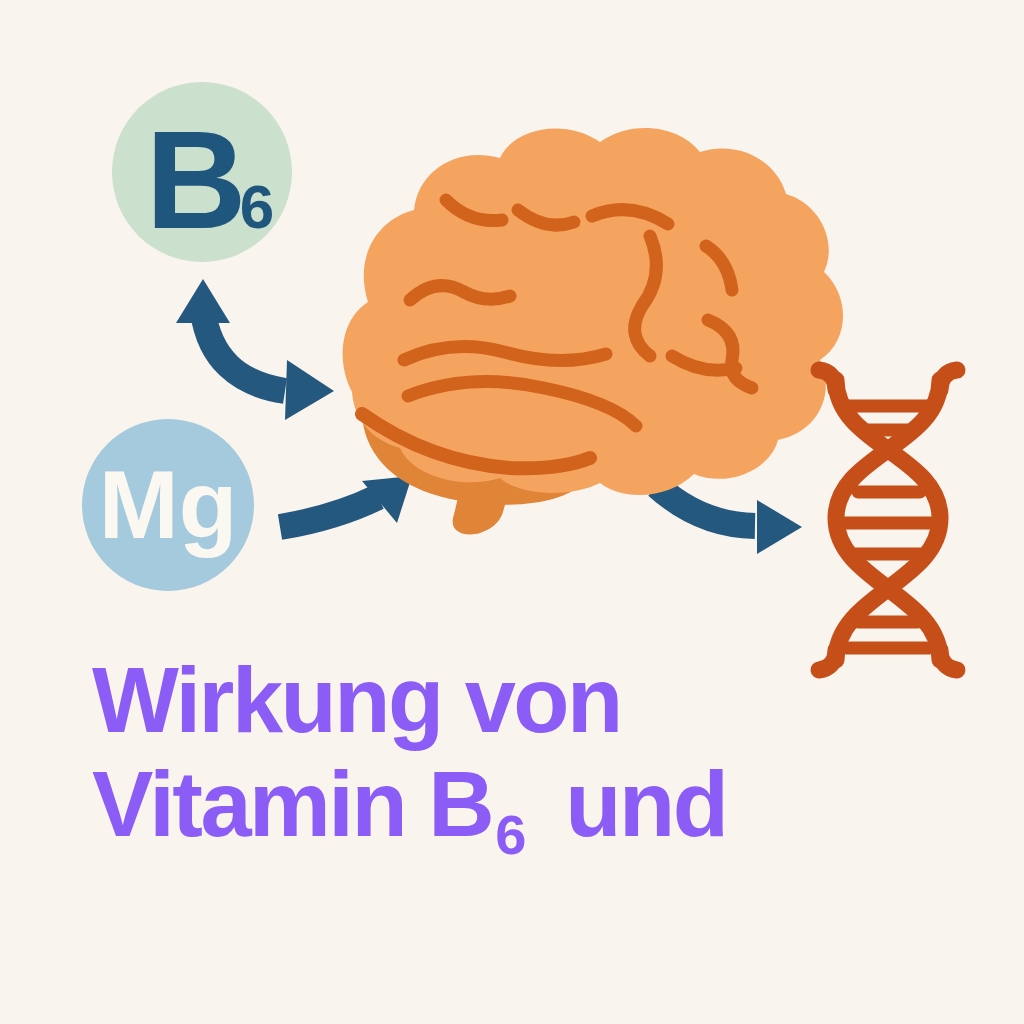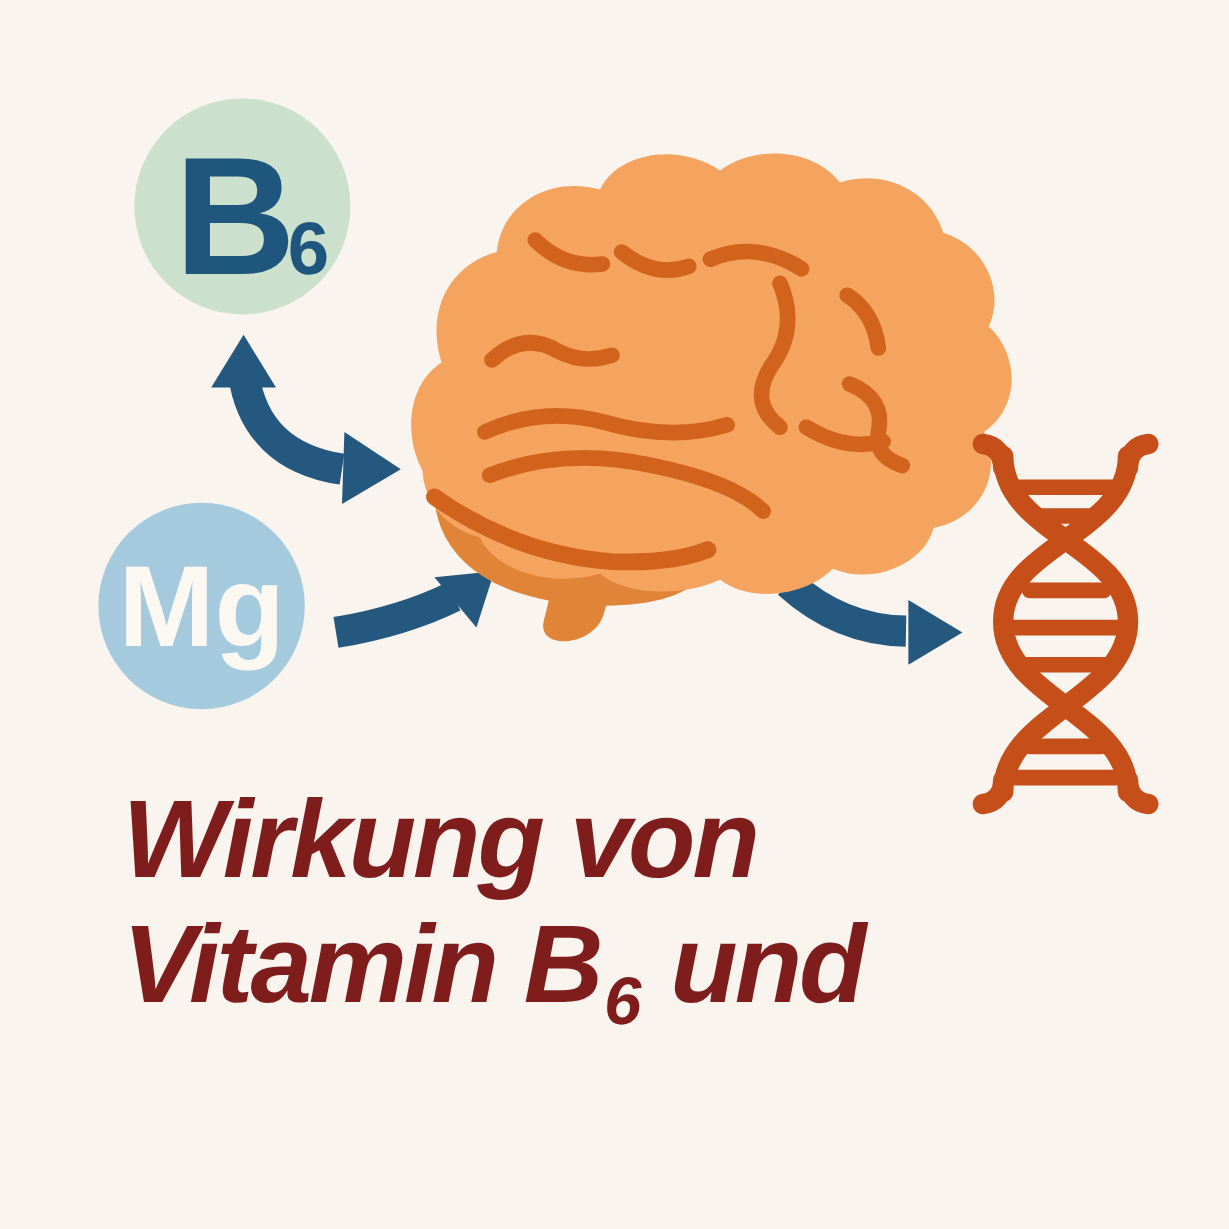--- a/index.html
+++ b/index.html
@@ -3,25 +3,25 @@
 <meta charset="utf-8">
 <style>
   html,body{margin:0;padding:0;}
   body{width:1024px;height:1024px;overflow:hidden;
        font-family:"Liberation Sans", sans-serif;}
   #canvas{position:relative;width:1024px;height:1024px;background:#F9F4ED;}
   #scene{position:absolute;left:0;top:0;width:1024px;height:1024px;}
 
   .badge-symbol{font-family:"Liberation Sans", sans-serif;font-weight:bold;}
 
-  .title{position:absolute;left:102px;top:648px;
+  .title{position:absolute;left:92px;top:648px;
          font-weight:700;font-size:92px;line-height:104px;
-         letter-spacing:-2.5px;color:#7f1d1d;white-space:nowrap;font-style:italic;}
+         letter-spacing:-2.5px;color:#8b5cf6;white-space:nowrap;}
   .title .sub{font-size:56px;vertical-align:-18px;letter-spacing:-1px;margin-left:3px;}
-  .title .after-sub{margin-left:25px;}
+  .title .after-sub{margin-left:40px;}
 </style>
 </head>
 <body>
 
 <div id="canvas">
 
   <svg id="scene" viewBox="0 0 1024 1024">
 
     <rect x="0" y="0" width="1024" height="1024" fill="#F9F4ED"></rect>
 

